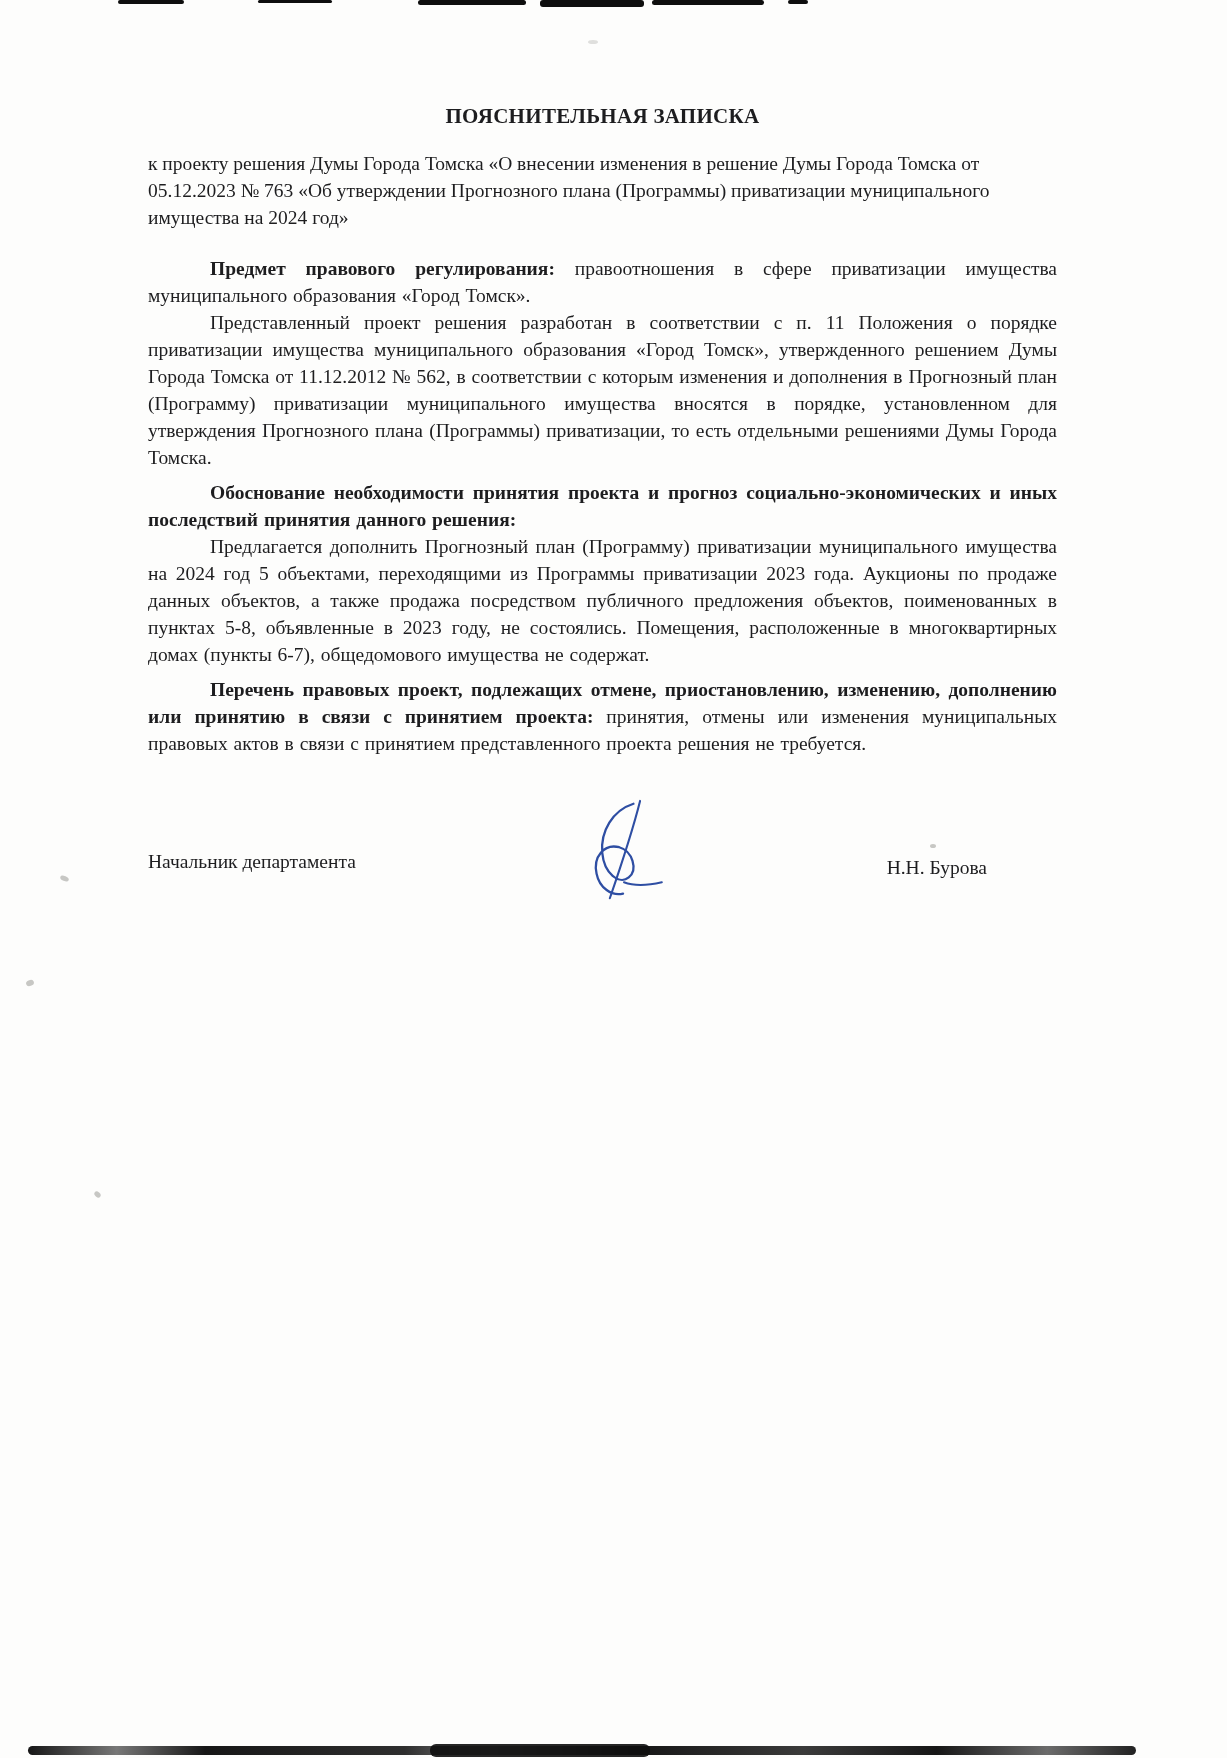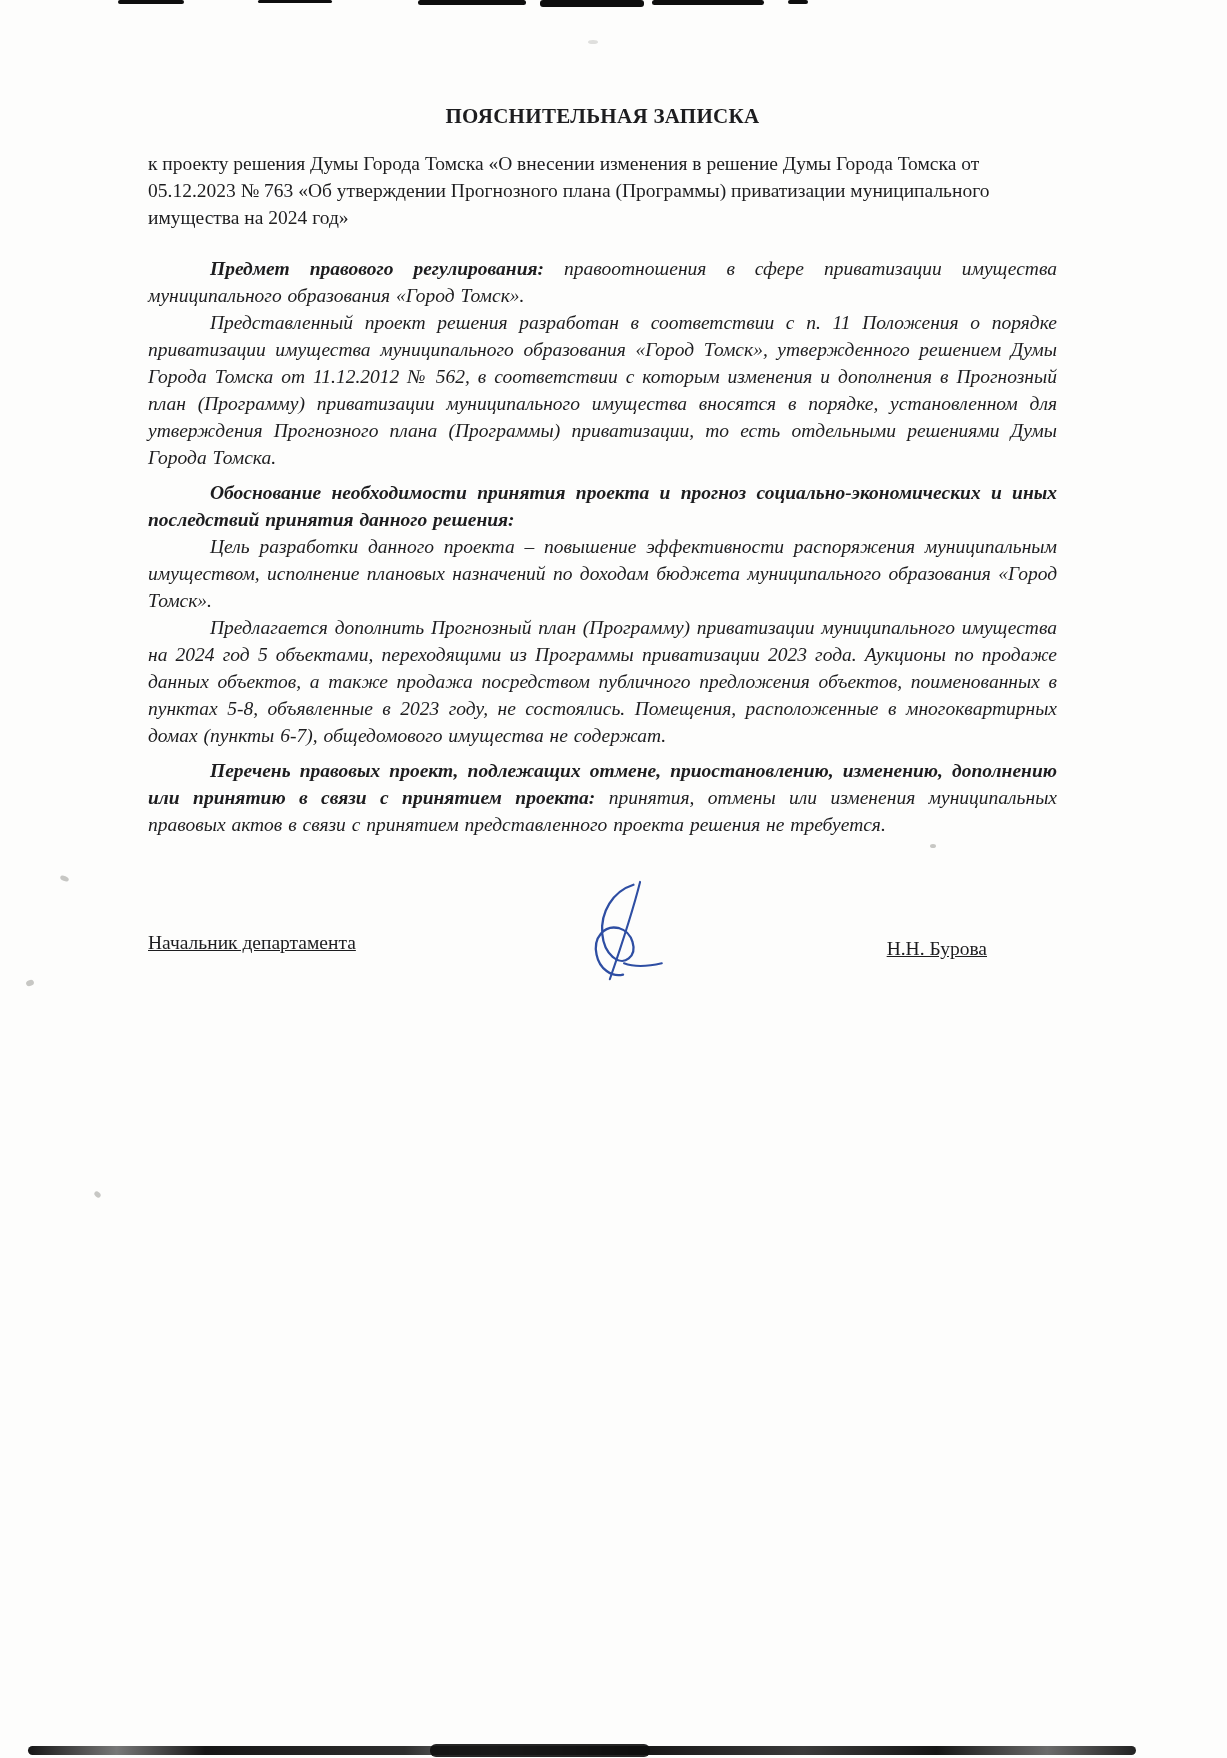--- a/index.html
+++ b/index.html
@@ -20,37 +20,36 @@
     font-size:21px;
     font-weight:bold;
     letter-spacing:.3px;
     margin-bottom:21px;
   }
   .doc-subtitle {
     text-align:left;
     font-size:19.5px;
     line-height:27px;
   }
-  .body-text { margin-top:24px;font-style:italic; }
+  .body-text { margin-top:24px; }
   .para {
     font-size:19.5px;
     line-height:27px;
     text-align:justify;
     text-indent:62px;
     word-spacing:1px;
   }
   .para.space-before { margin-top:8px; }
   .b { font-weight:bold; }
   .sig-row {
     position:relative;
     margin-top:88px;
     display:flex;
     align-items:center;
     font-size:19.5px;
-    text-decoration:underline;
   }
   .sig-spacer { flex:1; }
   .sig-name { margin-right:70px;margin-top:12px; }
   .signature-svg {
     position:absolute;
     left:428px; top:-46px;
     width:96px; height:104px;
     pointer-events:none;
   }
   
@@ -99,21 +98,20 @@
 <div class="page">
 
   <div class="doc-title">ПОЯСНИТЕЛЬНАЯ ЗАПИСКА</div>
 
   <div class="doc-subtitle">к проекту решения Думы Города Томска «О внесении изменения в решение Думы Города Томска от 05.12.2023 № 763 «Об утверждении Прогнозного плана (Программы) приватизации муниципального имущества на 2024 год»</div>
 
   <div class="body-text" id="paragraphs">
       <p class="para"><span class="b">Предмет правового регулирования: </span><span>правоотношения в сфере приватизации имущества муниципального образования «Город Томск».</span></p>
       <p class="para"><span>Представленный проект решения разработан в соответствии с п. 11 Положения о порядке приватизации имущества муниципального образования «Город Томск», утвержденного решением Думы Города Томска от 11.12.2012 № 562, в соответствии с которым изменения и дополнения в Прогнозный план (Программу) приватизации муниципального имущества вносятся в порядке, установленном для утверждения Прогнозного плана (Программы) приватизации, то есть отдельными решениями Думы Города Томска.</span></p>
       <p class="para space-before"><span class="b">Обоснование необходимости принятия проекта и прогноз социально-экономических и иных последствий принятия данного решения:</span></p>
-      <p class="para"><span>Цель разработки данного проекта – повышение эффективности распоряжения муниципальным имуществом, исполнение плановых назначений по доходам бюджета муниципального образования «Город Томск».</span></p>
       <p class="para"><span>Предлагается дополнить Прогнозный план (Программу) приватизации муниципального имущества на 2024 год 5 объектами, переходящими из Программы приватизации 2023 года. Аукционы по продаже данных объектов, а также продажа посредством публичного предложения объектов, поименованных в пунктах 5-8, объявленные в 2023 году, не состоялись. Помещения, расположенные в многоквартирных домах (пункты 6-7), общедомового имущества не содержат.</span></p>
       <p class="para space-before"><span class="b">Перечень правовых проект, подлежащих отмене, приостановлению, изменению, дополнению или принятию в связи с принятием проекта: </span><span>принятия, отмены или изменения муниципальных правовых актов в связи с принятием представленного проекта решения не требуется.</span></p>
     </div>
 
   <div class="sig-row">
     <span class="sig-position">Начальник департамента</span>
 
     <svg class="signature-svg" viewBox="0 0 100 110" fill="none" xmlns="http://www.w3.org/2000/svg">
       <path stroke-width="2.4" stroke-linecap="round" fill="none" d="M60,5 C38,12 25,34 27,57 C29,79 45,91 55,83 C65,75 59,55 45,51 C29,47 17,61 21,79 C24,94 37,103 49,100" stroke="#2e4ea3"></path>
       <path stroke-width="2.2" stroke-linecap="round" fill="none" d="M67,2 C60,30 47,70 35,105" stroke="#2e4ea3"></path>

